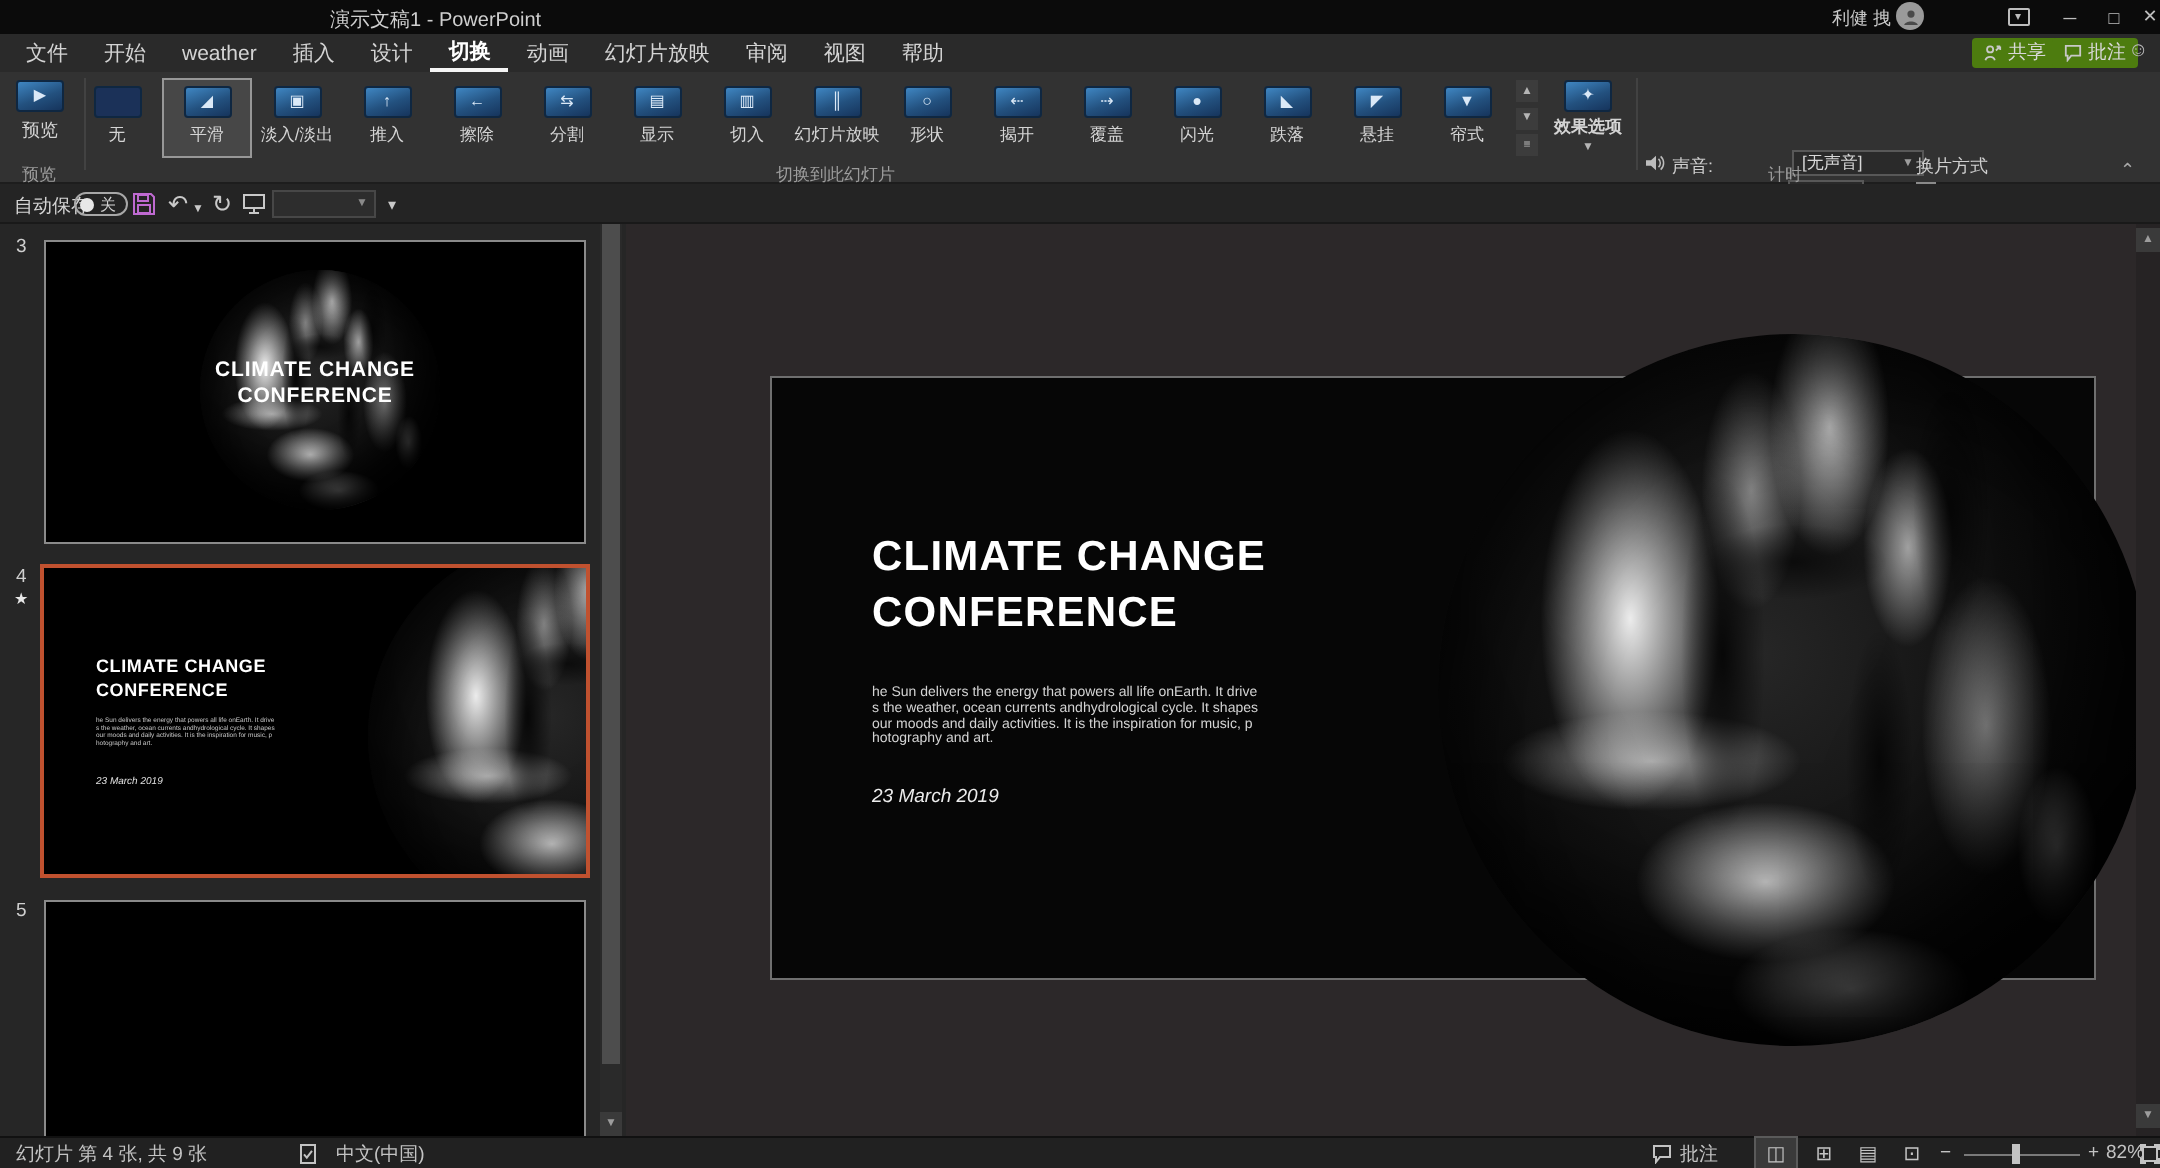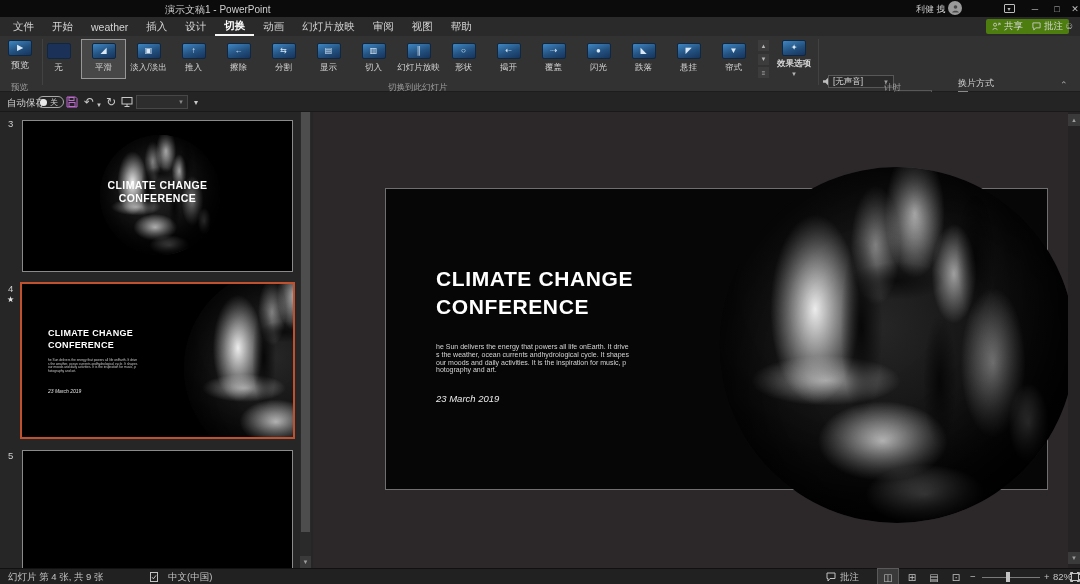--- a/index.html
+++ b/index.html
@@ -305,21 +305,21 @@
 
     <div class="vsep" style="left:818px;"></div>
 
     <span class="abs ric" style="left:823px; top:41px;">
       <svg width="10" height="9" viewBox="0 0 12 10">
           <polygon points="0,3.4 3,3.4 6,0.6 6,9.4 3,6.6 0,6.6" fill="#bdbdbd"></polygon>
           <path d="M7.5 2.5 A 3.4 3.4 0 0 1 7.5 7.5 M8.8 1 A 5.4 5.4 0 0 1 8.8 9" stroke="#bdbdbd" fill="none" stroke-width="0.9"></path>
         </svg>
     </span>
     <span class="abs rlabel" style="left:836px; top:41px;">声音:</span>
-    <div class="abs field" style="left:828px; top:39px; width:66px; justify-content:space-between;">
+    <div class="abs field" style="left:896px; top:39px; width:66px; justify-content:space-between;">
       <span>[无声音]</span>
       <span style="font-size:6px; color:#9d9d9d;">▼</span>
     </div>
 
     <span class="abs ric" style="left:823px; top:56px;">
       <svg width="10" height="10" viewBox="0 0 10 10">
           <circle cx="5" cy="5" r="4.2" fill="none" stroke="#bdbdbd"></circle>
           <path d="M5 2.5 V5 L7 6.2" stroke="#bdbdbd" fill="none"></path>
         </svg>
     </span>

